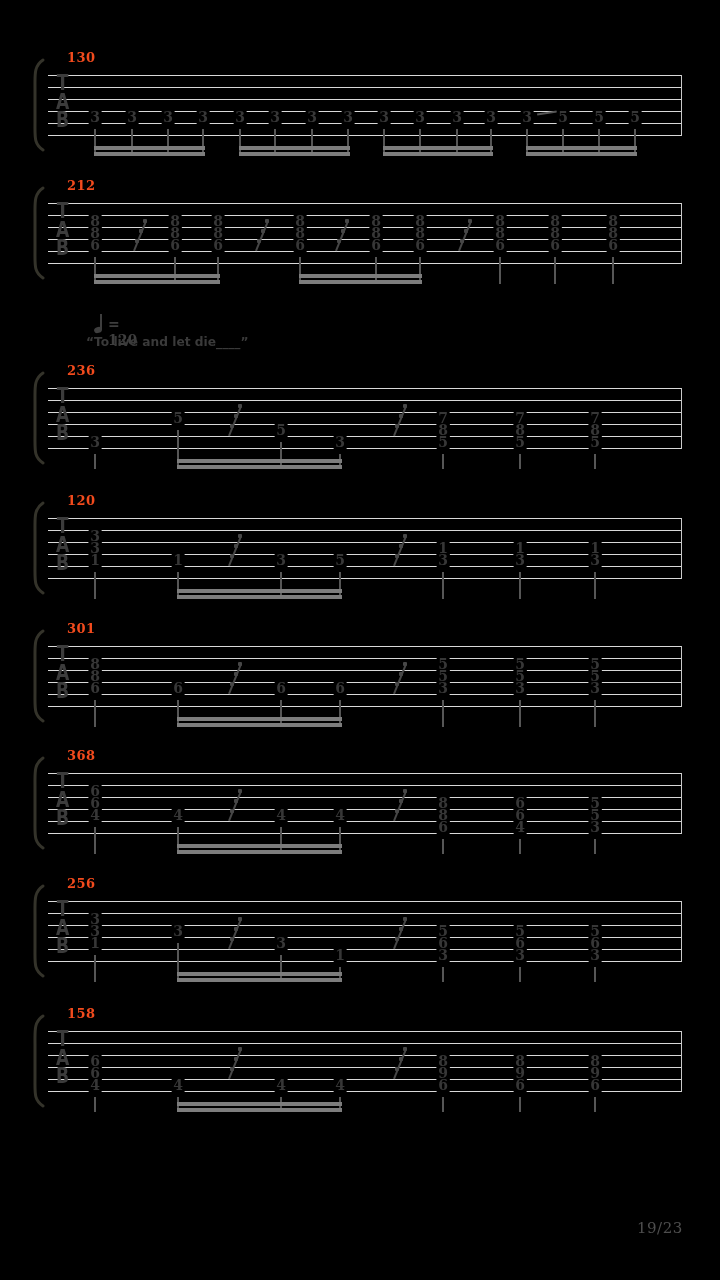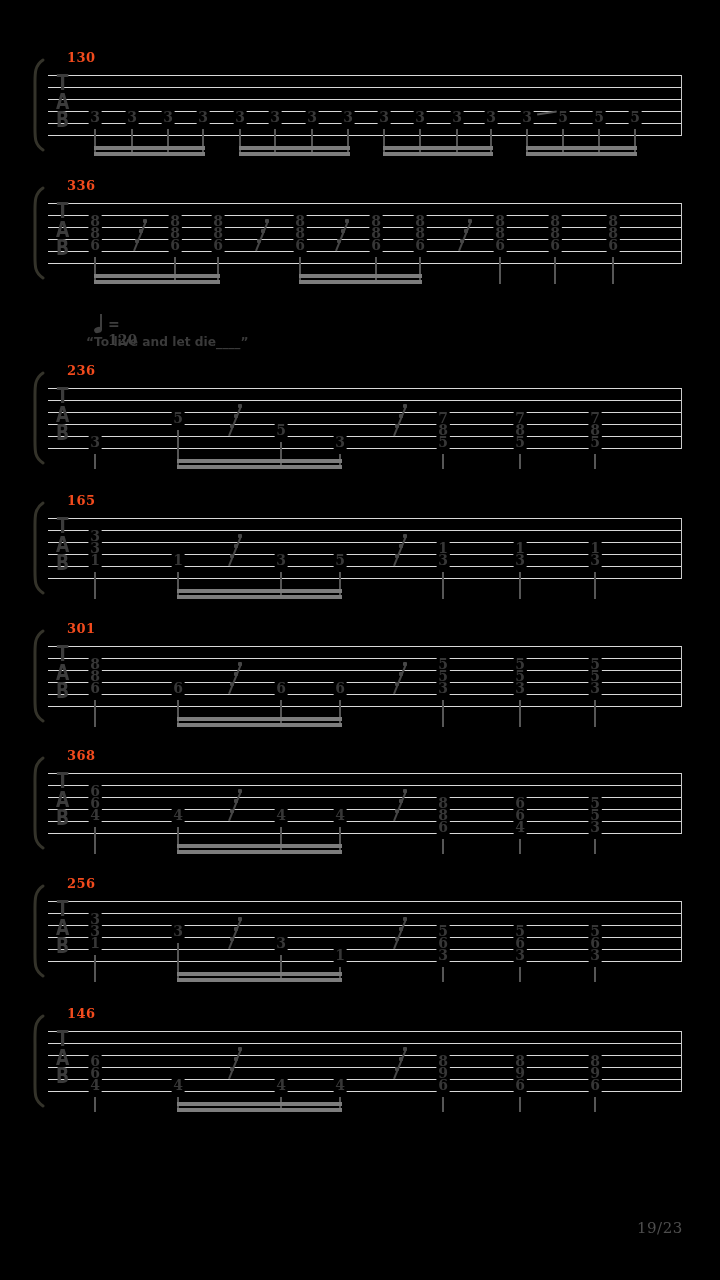--- a/index.html
+++ b/index.html
@@ -112,21 +112,21 @@
     <div class="hline" style="left: 48px; top: 263px; width: 633px; background: rgb(217, 217, 217);"></div>
     <div class="vline" style="left: 681px; top: 203px; height: 61px;"></div>
     <svg class="bracket" width="16" height="96" style="left: 30px; top: 186px;">
       <path d="M13,2 C4,8 5,16 5,30 L5,64 C5,80 4,86 13,92" fill="none" stroke="#34332a" stroke-width="3" stroke-linecap="round"></path>
     </svg>
     <div class="clef" style="left: 54px; top: 202px;">
       <div>T</div>
       <div>A</div>
       <div>B</div>
     </div>
-    <div class="mnum" style="left: 67px; top: 179px;">336</div>
+    <div class="mnum" style="left: 67px; top: 179px;">212</div>
     <div class="fret" style="left: 95px; top: 221px;">8</div>
     <div class="fret" style="left: 95px; top: 233px;">8</div>
     <div class="fret" style="left: 95px; top: 245px;">6</div>
     <div class="stem" style="left: 94px; top: 257px; height: 27px;"></div>
     <div class="slash" style="left: 140px; top: 236px;"></div>
     <div class="smark" style="left: 143.14px; top: 219px;"></div>
     <div class="smark" style="left: 138.94px; top: 229px;"></div>
     <div class="smark" style="left: 134.74px; top: 239px;"></div>
     <div class="fret" style="left: 175px; top: 221px;">8</div>
     <div class="fret" style="left: 175px; top: 233px;">8</div>
@@ -230,21 +230,21 @@
     <div class="hline" style="left: 48px; top: 578px; width: 633px; background: rgb(217, 217, 217);"></div>
     <div class="vline" style="left: 681px; top: 518px; height: 61px;"></div>
     <svg class="bracket" width="16" height="96" style="left: 30px; top: 501px;">
       <path d="M13,2 C4,8 5,16 5,30 L5,64 C5,80 4,86 13,92" fill="none" stroke="#34332a" stroke-width="3" stroke-linecap="round"></path>
     </svg>
     <div class="clef" style="left: 54px; top: 517px;">
       <div>T</div>
       <div>A</div>
       <div>B</div>
     </div>
-    <div class="mnum" style="left: 67px; top: 494px;">165</div>
+    <div class="mnum" style="left: 67px; top: 494px;">120</div>
     <div class="fret" style="left: 95px; top: 536px;">3</div>
     <div class="fret" style="left: 95px; top: 548px;">3</div>
     <div class="fret" style="left: 95px; top: 560px;">1</div>
     <div class="stem" style="left: 94px; top: 572px; height: 27px;"></div>
     <div class="fret" style="left: 178px; top: 560px;">1</div>
     <div class="stem" style="left: 177px; top: 572px; height: 27px;"></div>
     <div class="slash" style="left: 235px; top: 551px;"></div>
     <div class="smark" style="left: 238.14px; top: 534px;"></div>
     <div class="smark" style="left: 233.94px; top: 544px;"></div>
     <div class="smark" style="left: 229.74px; top: 554px;"></div>
@@ -419,21 +419,21 @@
     <div class="hline" style="left: 48px; top: 1091px; width: 633px; background: rgb(217, 217, 217);"></div>
     <div class="vline" style="left: 681px; top: 1031px; height: 61px;"></div>
     <svg class="bracket" width="16" height="96" style="left: 30px; top: 1014px;">
       <path d="M13,2 C4,8 5,16 5,30 L5,64 C5,80 4,86 13,92" fill="none" stroke="#34332a" stroke-width="3" stroke-linecap="round"></path>
     </svg>
     <div class="clef" style="left: 54px; top: 1030px;">
       <div>T</div>
       <div>A</div>
       <div>B</div>
     </div>
-    <div class="mnum" style="left: 67px; top: 1007px;">146</div>
+    <div class="mnum" style="left: 67px; top: 1007px;">158</div>
     <div class="fret" style="left: 95px; top: 1061px;">6</div>
     <div class="fret" style="left: 95px; top: 1073px;">6</div>
     <div class="fret" style="left: 95px; top: 1085px;">4</div>
     <div class="stem" style="left: 94px; top: 1097px; height: 15px;"></div>
     <div class="fret" style="left: 178px; top: 1085px;">4</div>
     <div class="stem" style="left: 177px; top: 1097px; height: 15px;"></div>
     <div class="slash" style="left: 235px; top: 1064px;"></div>
     <div class="smark" style="left: 238.14px; top: 1047px;"></div>
     <div class="smark" style="left: 233.94px; top: 1057px;"></div>
     <div class="smark" style="left: 229.74px; top: 1067px;"></div>

